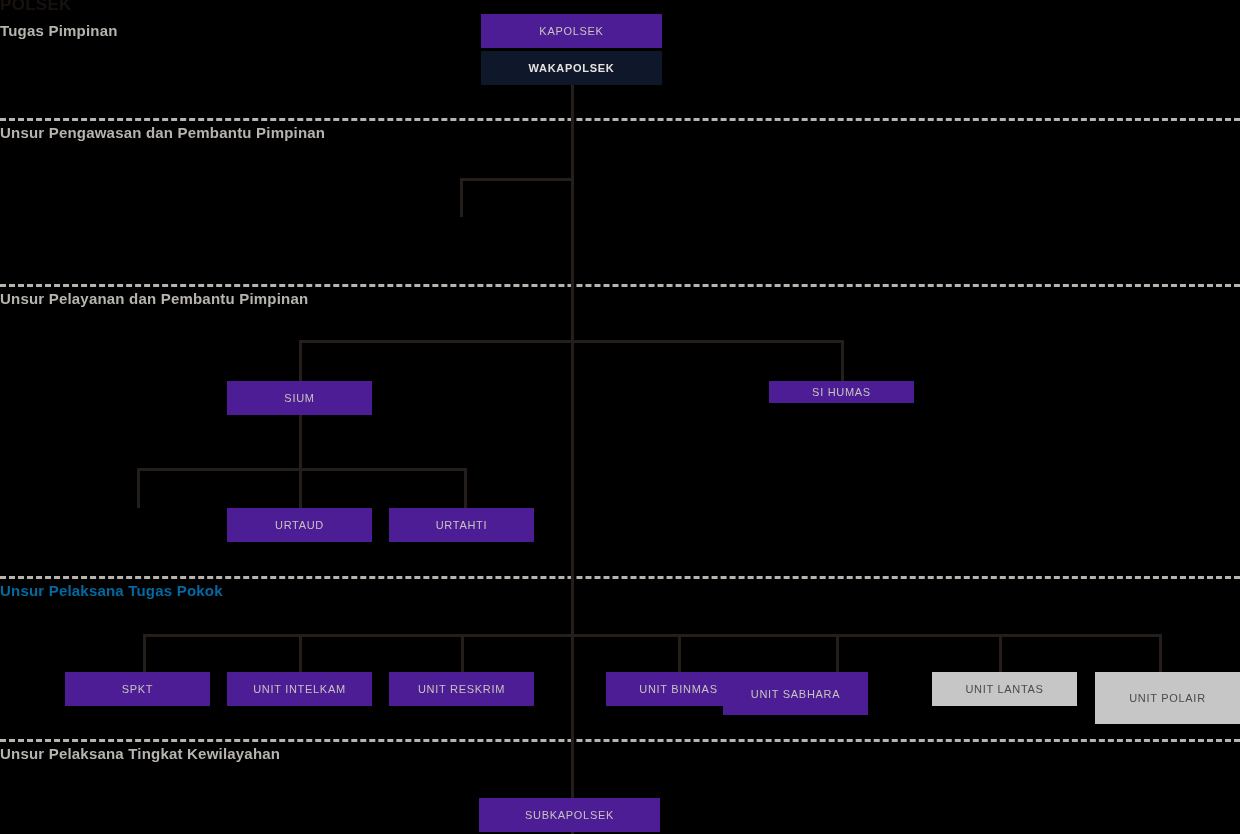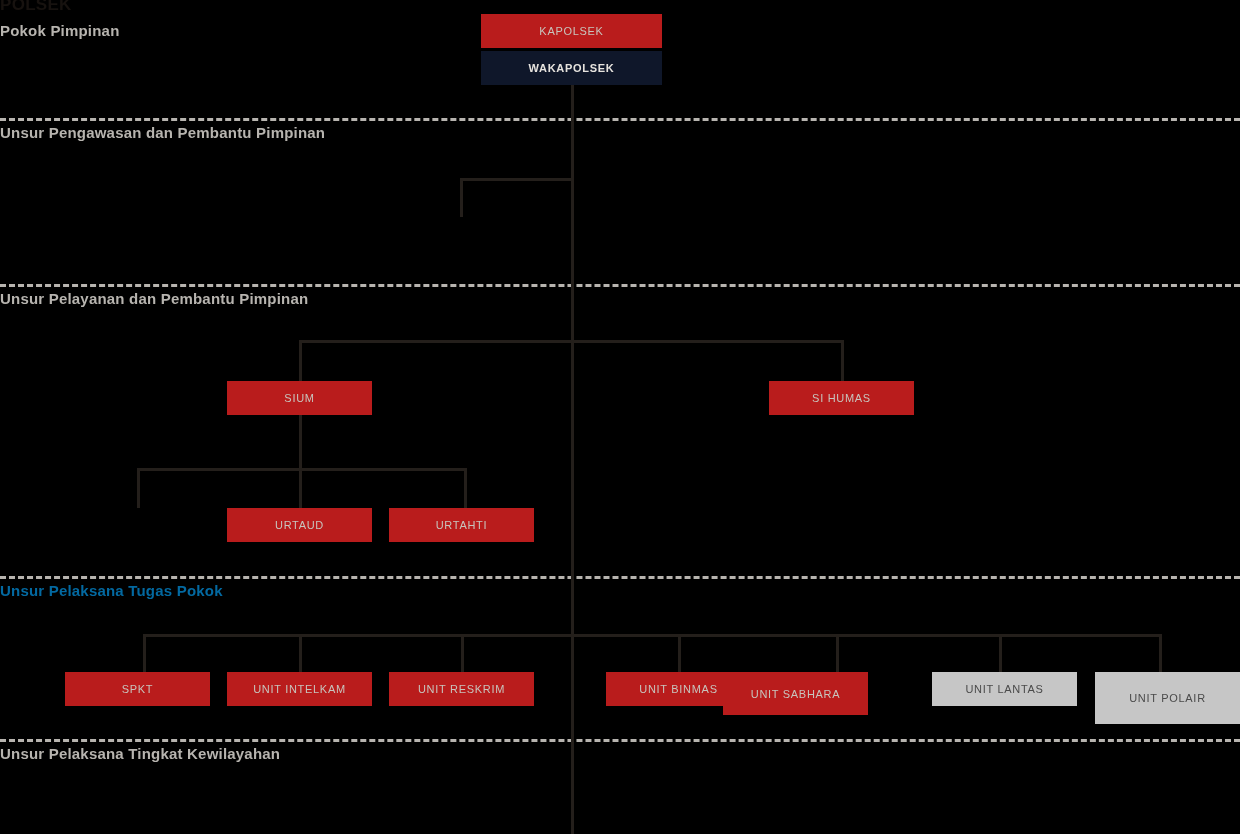--- a/index.html
+++ b/index.html
@@ -65,21 +65,21 @@
     box-sizing: border-box;
     display: flex;
     align-items: center;
     justify-content: center;
     font-size: 11px;
     letter-spacing: 0.7px;
     white-space: nowrap;
     z-index: 4;
   }
   .node.dark {
-    background: #b91c1c;
+    background: #4c1d95;
     color: #c8c4bd;
   }
   .node.gray {
     background: #0f172a;
     color: #e6e3de;
     font-weight: bold;
   }
   .node.light {
     background: #c6c6c6;
     color: #4a4a4a;
@@ -111,44 +111,45 @@
     <div class="conn v" style="left: 464px; top: 468px; height: 40px; background: rgb(36, 31, 27);"></div>
     <div class="conn h" style="left: 143px; top: 634px; width: 1019px; background: rgb(36, 31, 27);"></div>
     <div class="conn v" style="left: 143px; top: 634px; height: 38px; background: rgb(36, 31, 27);"></div>
     <div class="conn v" style="left: 299px; top: 634px; height: 38px; background: rgb(36, 31, 27);"></div>
     <div class="conn v" style="left: 461px; top: 634px; height: 38px; background: rgb(36, 31, 27);"></div>
     <div class="conn v" style="left: 678px; top: 634px; height: 38px; background: rgb(36, 31, 27);"></div>
     <div class="conn v" style="left: 836px; top: 634px; height: 38px; background: rgb(36, 31, 27);"></div>
     <div class="conn v" style="left: 999px; top: 634px; height: 38px; background: rgb(36, 31, 27);"></div>
     <div class="conn v" style="left: 1159px; top: 634px; height: 38px; background: rgb(36, 31, 27);"></div>
     <div class="band" style="top: 22px;">
-      <div class="band-label" style="color: rgb(183, 180, 175); top: 0px;">Pokok Pimpinan</div>
+      <div class="band-label" style="color: rgb(183, 180, 175); top: 0px;">Tugas Pimpinan</div>
     </div>
     <div class="band" style="top: 118px;">
       <div class="band-rule" style="border-top-color: rgb(183, 180, 175);"></div>
       <div class="band-label" style="color: rgb(183, 180, 175);">Unsur Pengawasan dan Pembantu Pimpinan</div>
     </div>
     <div class="band" style="top: 284px;">
       <div class="band-rule" style="border-top-color: rgb(183, 180, 175);"></div>
       <div class="band-label" style="color: rgb(183, 180, 175);">Unsur Pelayanan dan Pembantu Pimpinan</div>
     </div>
     <div class="band" style="top: 576px;">
       <div class="band-rule" style="border-top-color: rgb(183, 180, 175);"></div>
       <div class="band-label" style="color: #0369a1;">Unsur Pelaksana Tugas Pokok</div>
     </div>
     <div class="band" style="top: 739px;">
       <div class="band-rule" style="border-top-color: rgb(183, 180, 175);"></div>
       <div class="band-label" style="color: rgb(183, 180, 175);">Unsur Pelaksana Tingkat Kewilayahan</div>
     </div>
     <div class="node dark" style="left: 481px; top: 14px; width: 181px; height: 34px;">KAPOLSEK</div>
     <div class="node gray" style="left: 481px; top: 51px; width: 181px; height: 34px;">WAKAPOLSEK</div>
     <div class="node dark" style="left: 227px; top: 381px; width: 145px; height: 34px;">SIUM</div>
-    <div class="node dark" style="left: 769px; top: 381px; width: 145px; height: 34px;">SI HUMAS</div>
+    <div class="node dark" style="left: 769px; top: 381px; width: 145px; height: 22px;">SI HUMAS</div>
     <div class="node dark" style="left: 227px; top: 508px; width: 145px; height: 34px;">URTAUD</div>
     <div class="node dark" style="left: 389px; top: 508px; width: 145px; height: 34px;">URTAHTI</div>
     <div class="node dark" style="left: 65px; top: 672px; width: 145px; height: 34px;">SPKT</div>
     <div class="node dark" style="left: 227px; top: 672px; width: 145px; height: 34px;">UNIT INTELKAM</div>
     <div class="node dark" style="left: 389px; top: 672px; width: 145px; height: 34px;">UNIT RESKRIM</div>
     <div class="node dark" style="left: 606px; top: 672px; width: 145px; height: 34px;">UNIT BINMAS</div>
     <div class="node dark" style="left: 723px; top: 672px; width: 145px; height: 43px;">UNIT SABHARA</div>
     <div class="node light" style="left: 932px; top: 672px; width: 145px; height: 34px;">UNIT LANTAS</div>
     <div class="node light" style="left: 1095px; top: 672px; width: 145px; height: 52px;">UNIT POLAIR</div>
+    <div class="node dark" style="left: 479px; top: 798px; width: 181px; height: 34px;">SUBKAPOLSEK</div>
   </div>
 
 </body></html>

